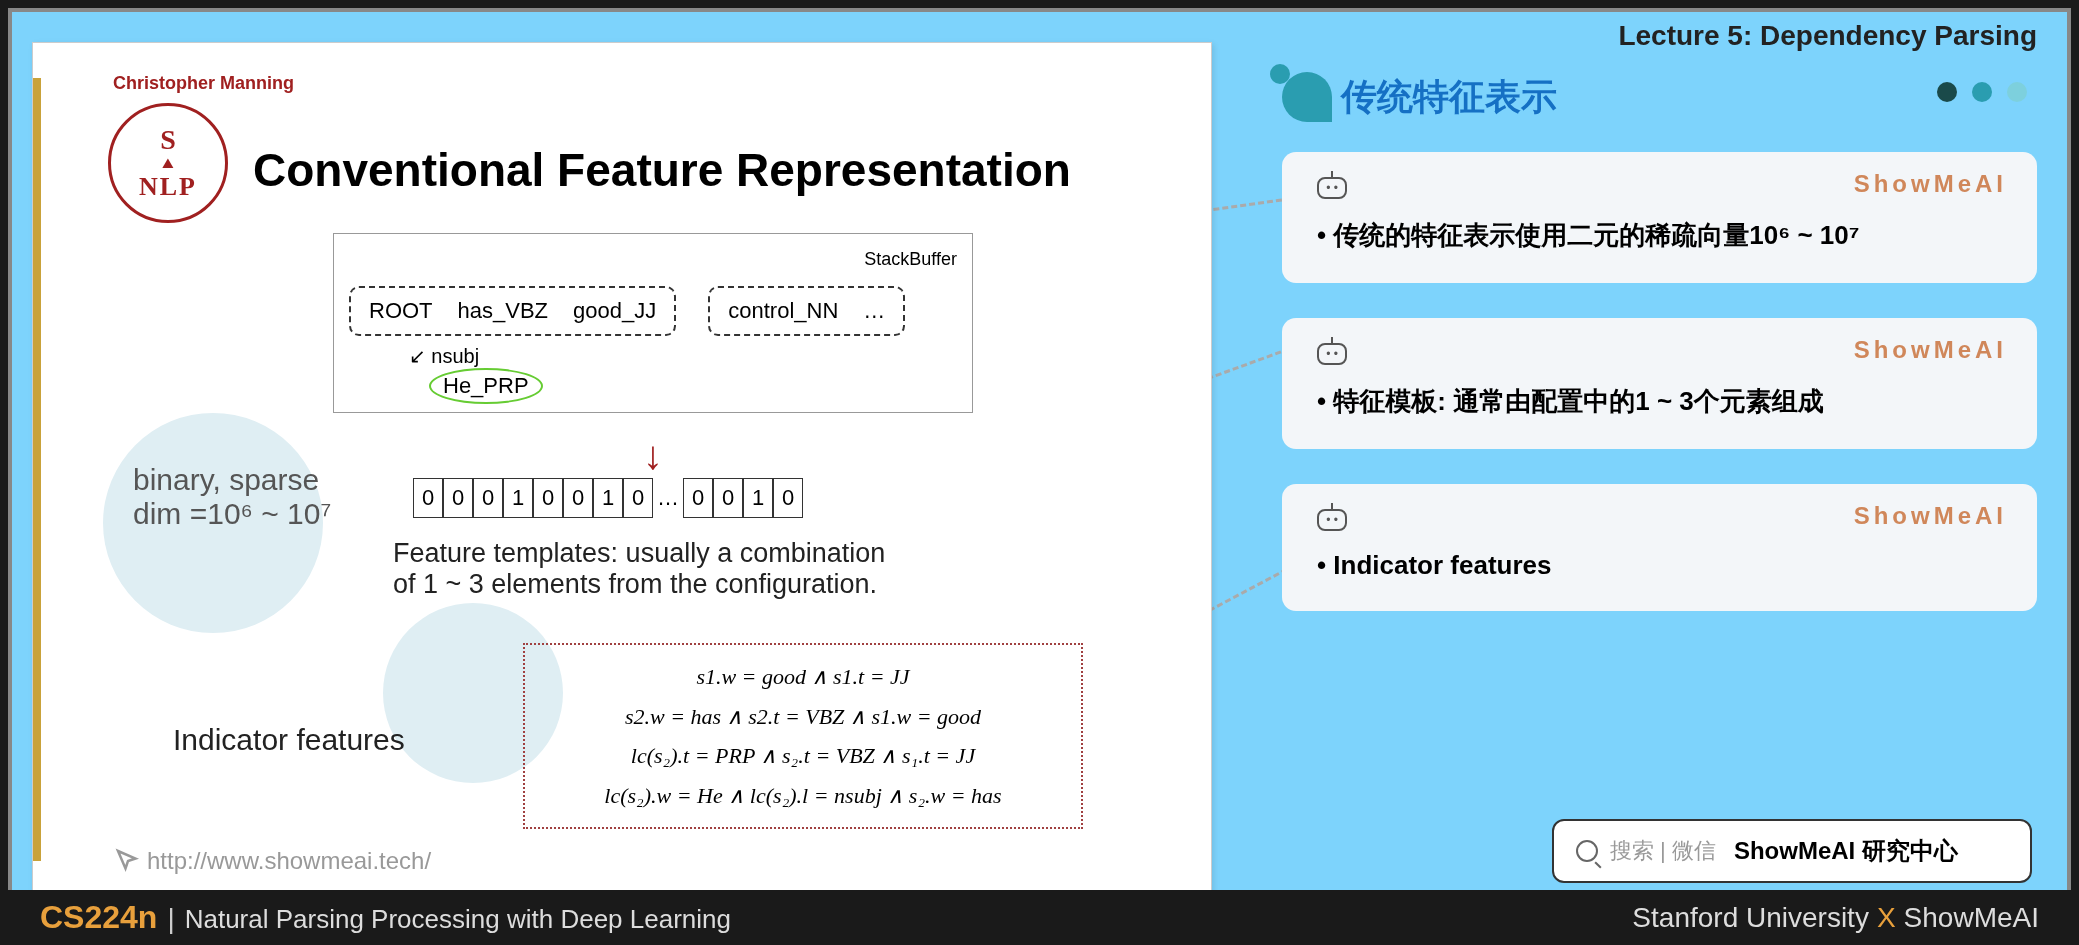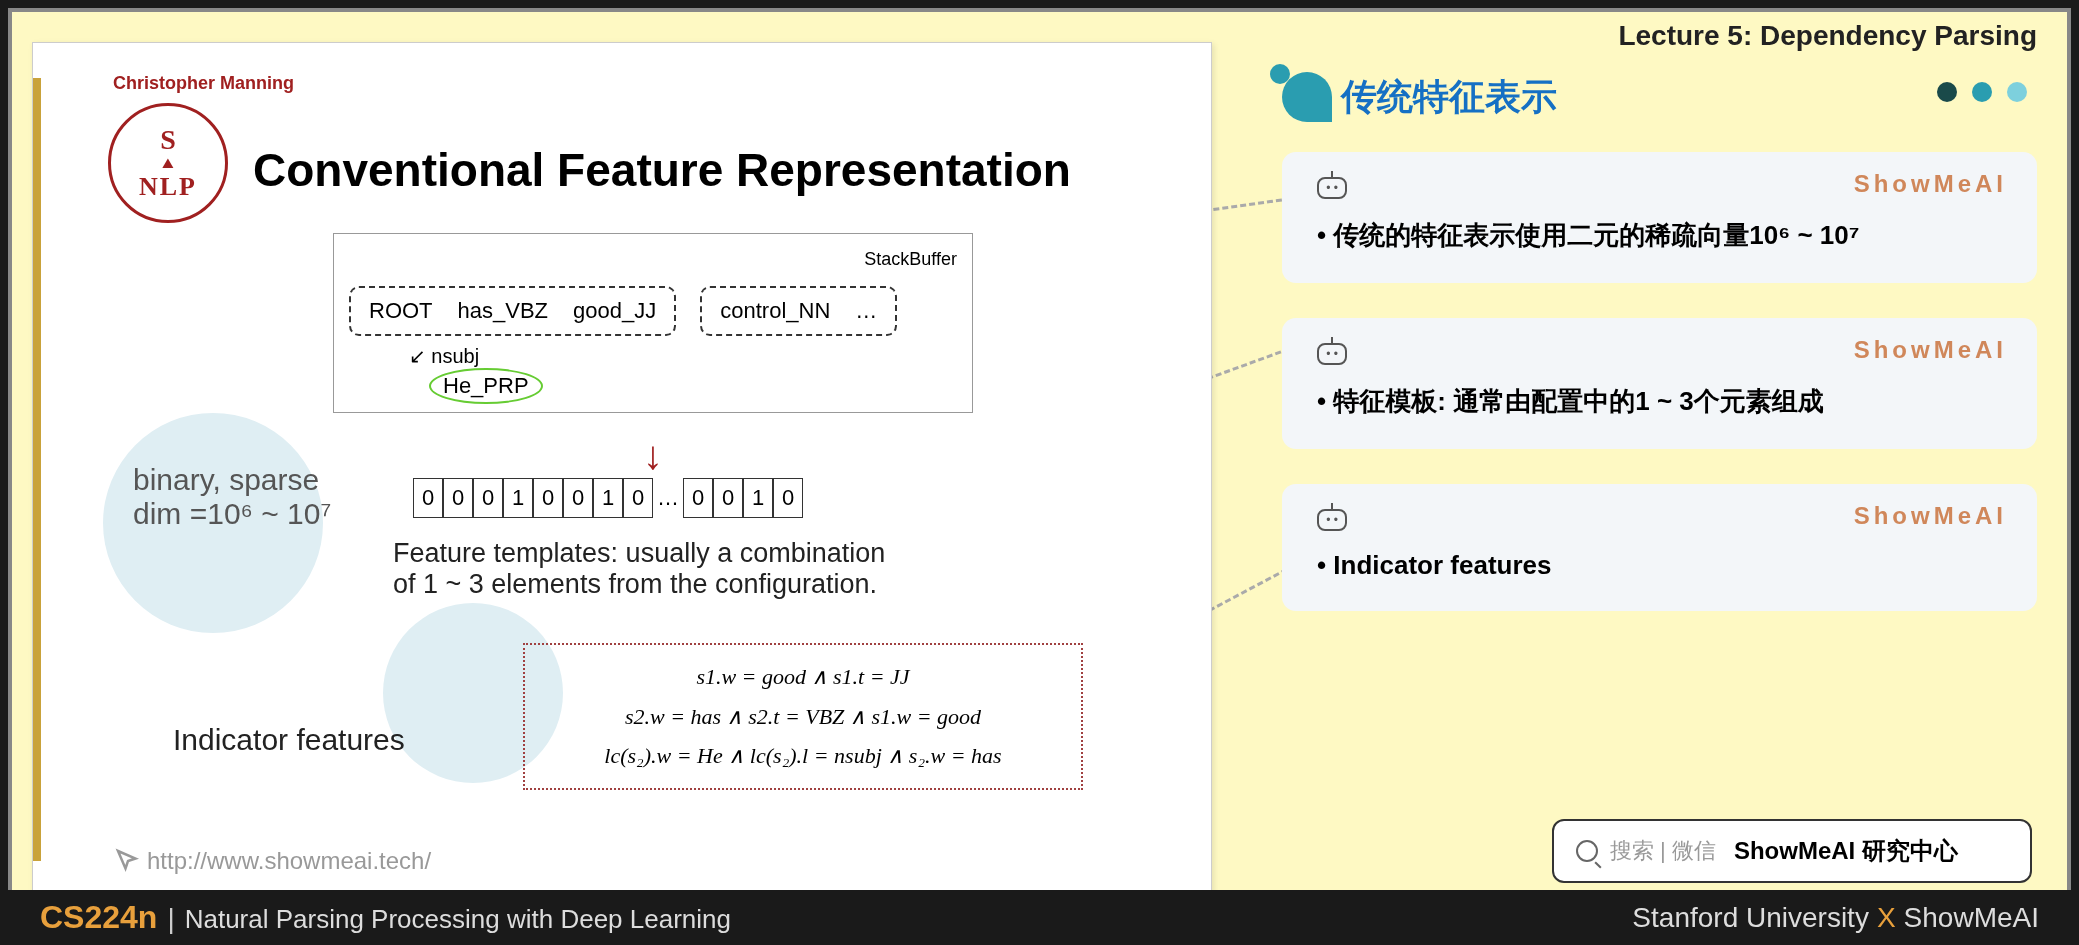--- a/index.html
+++ b/index.html
@@ -8,21 +8,21 @@
   height: 945px;
   background: #1a1a1a;
   font-family: "Segoe UI", Arial, sans-serif;
   position: relative;
   overflow: hidden;
 }
 .frame {
   position: absolute;
   top: 8px; left: 8px; right: 8px; bottom: 8px;
   border: 4px solid #888;
-  background: #fef9c3;
+  background: #7dd3fc;
 }
 .lecture-header {
   position: absolute;
   top: 8px; right: 30px;
   font-size: 28px;
   font-weight: 600;
   color: #222;
 }
 .slide-left {
   position: absolute;
@@ -68,21 +68,21 @@
   color: #000;
 }
 .stack-buffer-box {
   position: absolute;
   top: 190px; left: 300px;
   width: 640px; height: 180px;
   border: 1px solid #999;
   padding: 15px;
 }
 .sb-labels { display: flex; justify-content: flex-end; font-size: 18px; margin-bottom: 16px; }
-.sb-row { display: flex; gap: 24px; align-items: flex-start; }
+.sb-row { display: flex; gap: 32px; align-items: flex-start; }
 .dashed-box {
   border: 2px dashed #333;
   border-radius: 10px;
   padding: 10px 18px;
   font-size: 22px;
   display: flex;
   gap: 25px;
 }
 .nsubj-row {
   margin-top: 8px;
@@ -388,20 +388,21 @@
       <div class="bv-cell">0</div>
     </div>
 
     <div class="feat-templates">Feature templates: usually a combination of 1 ~ 3 elements from the configuration.</div>
 
     <div class="indicator-label">Indicator features</div>
 
     <div class="indicator-box">
       <div>s1.w = good ∧ s1.t = JJ</div>
       <div>s2.w = has ∧ s2.t = VBZ ∧ s1.w = good</div>
+      <div>lc(s₂).t = PRP ∧ s₂.t = VBZ ∧ s₁.t = JJ</div>
       <div>lc(s₂).w = He ∧ lc(s₂).l = nsubj ∧ s₂.w = has</div>
     </div>
 
     <div class="url-row">
       <span class="cursor-icon">
         <svg viewBox="0 0 24 24" width="30" height="30">
             <path fill="none" stroke="#999" stroke-width="2" d="M4 4l6 14 2-6 6-2z"></path>
           </svg>
       </span>
       <span>http://www.showmeai.tech/</span>

